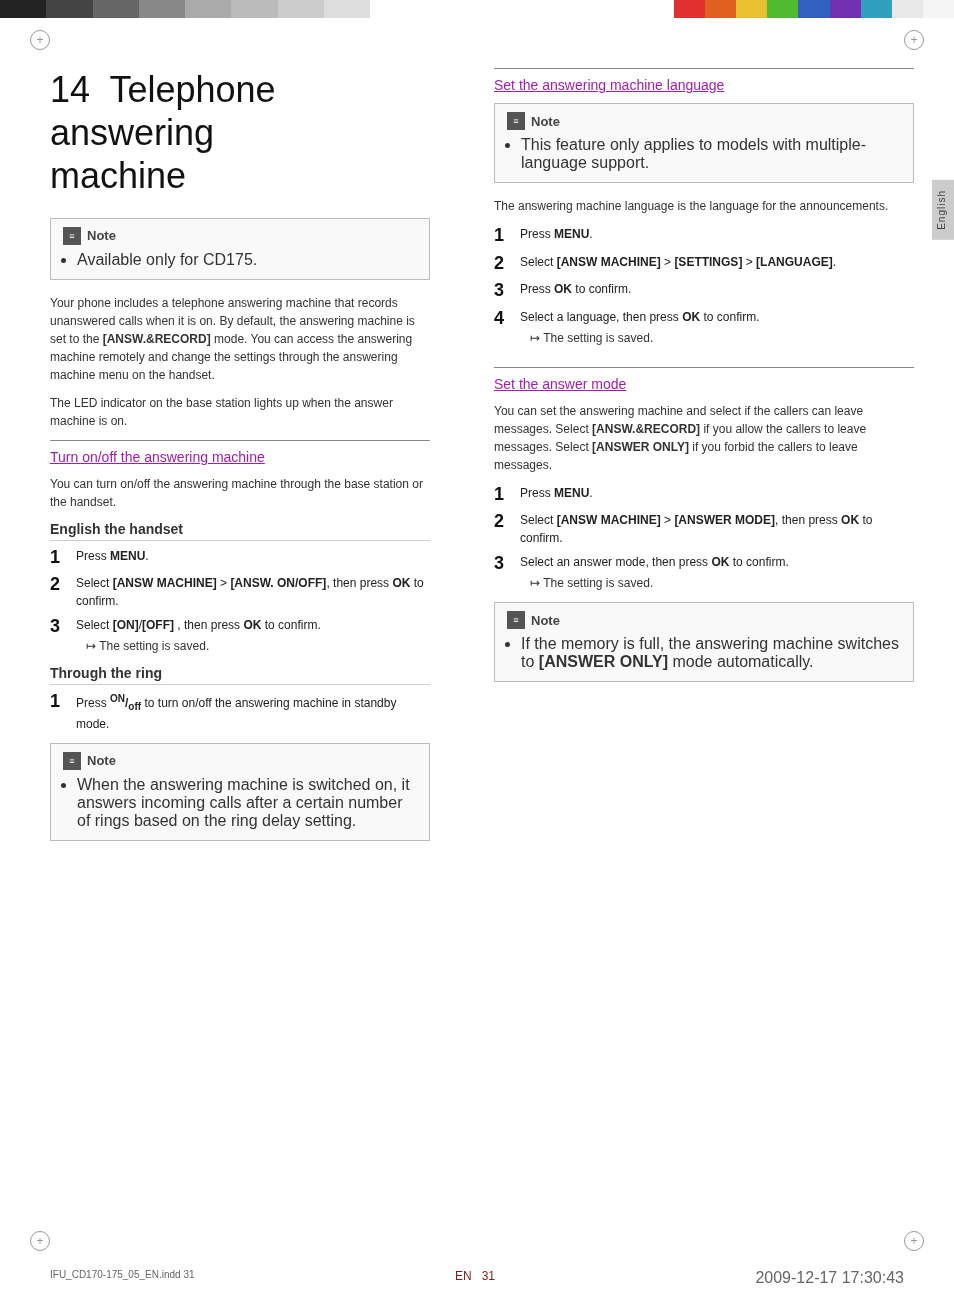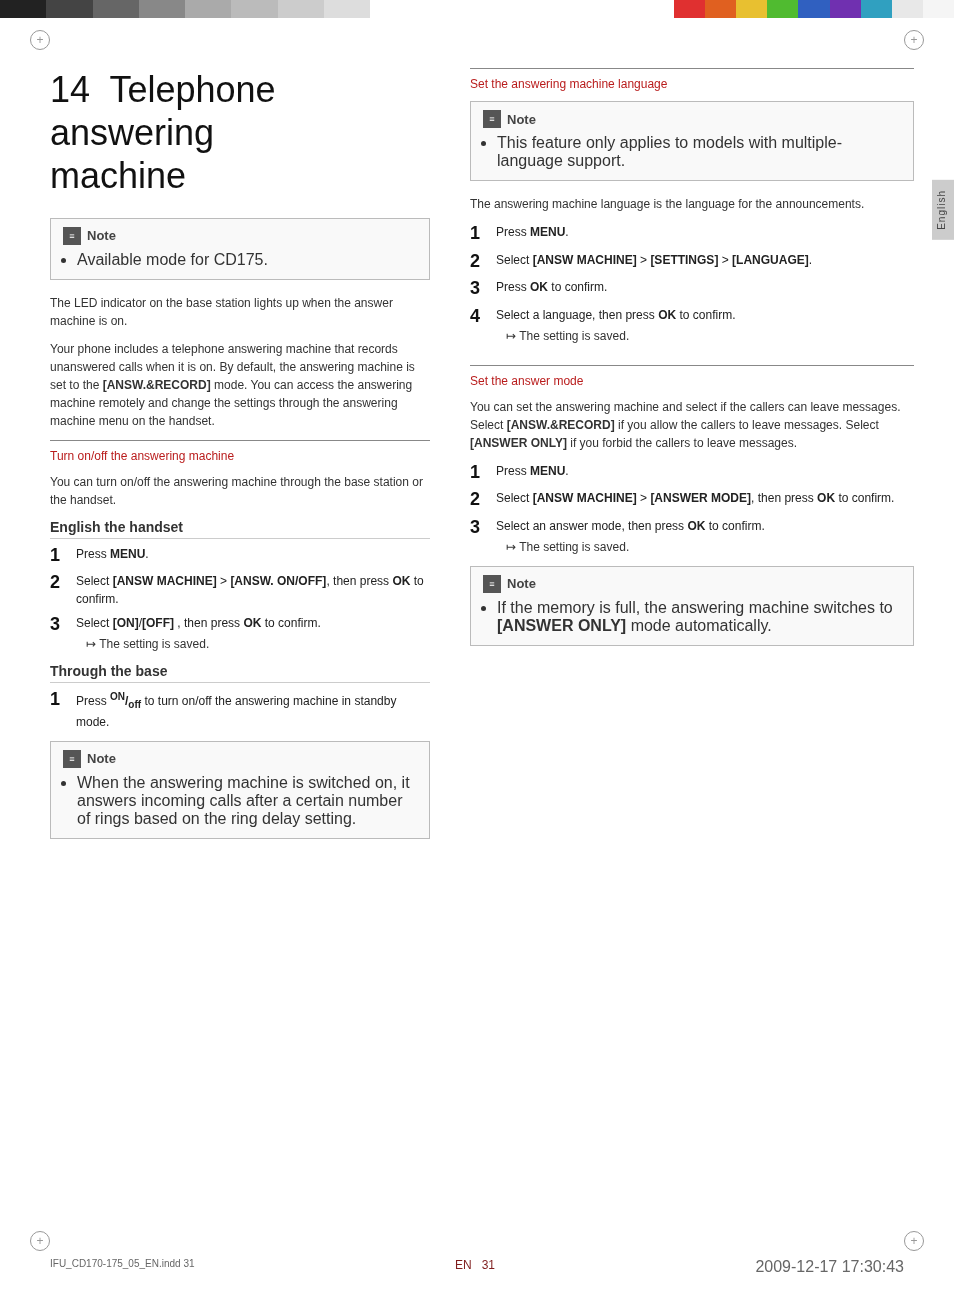--- a/index.html
+++ b/index.html
@@ -47,21 +47,21 @@
     .reg-mark::after {
       content: '+';
       font-size: 12px;
       color: #999;
     }
 
     
     .page-content {
       display: flex;
       padding: 50px 40px 40px 50px;
-      gap: 20px;
+      gap: 44px;
     }
 
     
     .left-col {
       width: 380px;
       flex-shrink: 0;
     }
 
     
     .right-col {
@@ -130,24 +130,25 @@
       margin-bottom: 2px;
     }
 
     
     .section-heading {
       border-top: 1.5px solid #888;
       padding-top: 8px;
       margin-bottom: 10px;
     }
     .section-heading h2 {
-      font-size: 12px;
+      font-size: 14px;
       font-weight: 400;
-      color: #b91c1c;
+      color: #a21caf;
       margin-bottom: 6px;
+      text-decoration: underline;
     }
 
     
     .body-text {
       font-size: 12px;
       line-height: 1.5;
       color: #333;
       margin-bottom: 10px;
     }
 
@@ -195,21 +196,21 @@
     }
 
     
     b, strong {
       font-weight: bold;
     }
 
     
     .footer {
       position: absolute;
-      bottom: 15px;
+      bottom: 4px;
       left: 0;
       right: 0;
       display: flex;
       justify-content: space-between;
       padding: 0 50px;
       font-size: 11px;
       color: #666;
     }
     .footer-left {
       font-size: 10px;
@@ -264,27 +265,27 @@
       <span>14</span>&nbsp;
       <span>Telephone<br>answering<br>machine</span>
     </h1>
 
     <div class="note-box">
       <div class="note-header">
         <span class="note-icon">≡</span>
         <span>Note</span>
       </div>
       <ul>
-        <li>Available mode for CD175.</li>
+        <li>Available only for CD175.</li>
       </ul>
     </div>
 
+    <p class="body-text">Your phone includes a telephone answering machine that records unanswered calls when it is on. By default, the answering machine is set to the <strong>[ANSW.&amp;RECORD]</strong> mode. You can access the answering machine remotely and change the settings through the answering machine menu on the handset.</p>
+
     <p class="body-text">The LED indicator on the base station lights up when the answer machine is on.</p>
-
-    <p class="body-text">Your phone includes a telephone answering machine that records unanswered calls when it is on. By default, the answering machine is set to the <strong>[ANSW.&amp;RECORD]</strong> mode. You can access the answering machine remotely and change the settings through the answering machine menu on the handset.</p>
 
     <div class="section-heading">
       <h2>Turn on/off the answering machine</h2>
     </div>
 
     <p class="body-text">You can turn on/off the answering machine through the base station or the handset.</p>
 
     <div class="subsection-heading">English the handset</div>
 
     <ol class="steps">
@@ -298,21 +299,21 @@
       </li>
       <li>
         <span class="step-num">3</span>
         <div class="step-content">
           Select <strong>[ON]</strong>/<strong>[OFF]</strong> , then press <strong>OK</strong> to confirm.
           <div class="arrow-result">The setting is saved.</div>
         </div>
       </li>
     </ol>
 
-    <div class="subsection-heading">Through the base</div>
+    <div class="subsection-heading">Through the ring</div>
 
     <ol class="steps">
       <li>
         <span class="step-num">1</span>
         <span class="step-content">Press <strong><sup>ON</sup>/<sub>off</sub></strong> to turn on/off the answering machine in standby mode.</span>
       </li>
     </ol>
 
     <div class="note-box">
       <div class="note-header">

